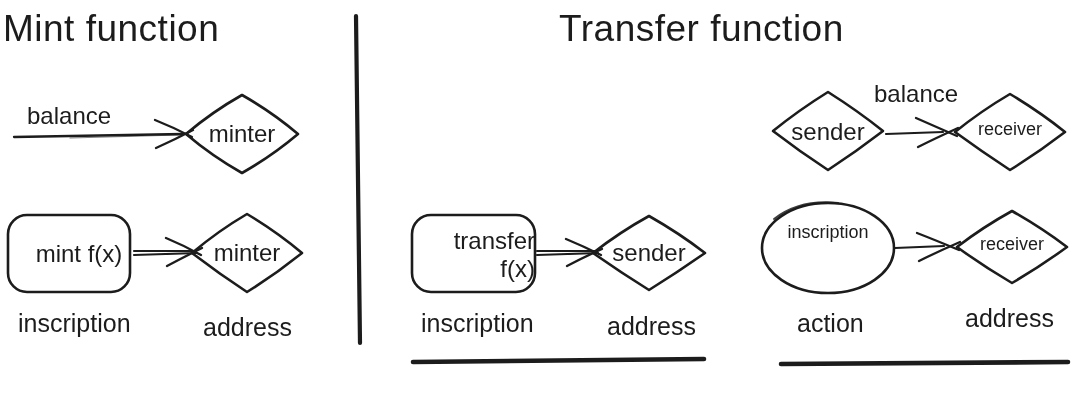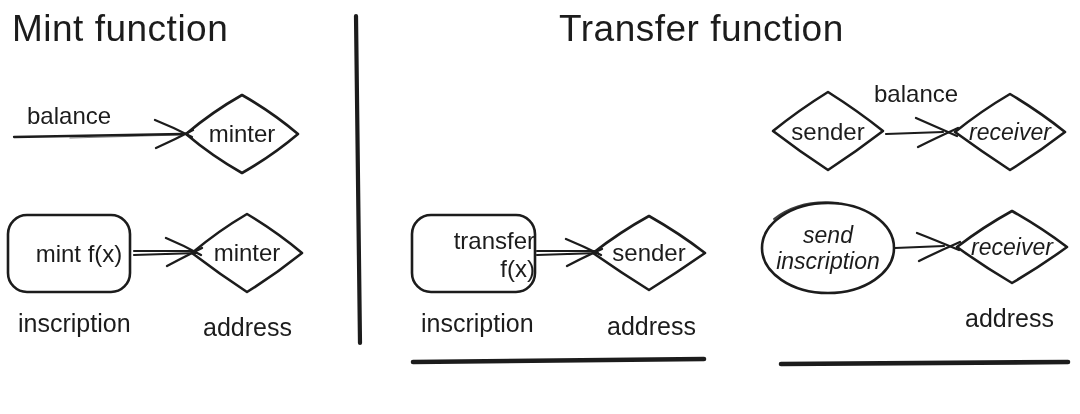--- a/index.html
+++ b/index.html
@@ -36,22 +36,21 @@
     font-size: 25px;
     font-weight: 400;
   }
   .shape-text {
     font-size: 24px;
     font-weight: 400;
     text-align: center;
     white-space: normal;
   }
   .shape-text.small {
-    font-size: 23px;
-    font-style: italic;
+    font-size: 18px;
   }
   .step {
     font-size: 25px;
     font-weight: 400;
     text-align: center;
   }
 </style>
 </head>
 <body>
 
@@ -113,21 +112,21 @@
       <path d="M895,248 L944,246" stroke-width="2.2"></path>
       <path d="M917,233 Q935,240 959,250" stroke-width="2.3"></path>
       <path d="M919,261 Q937,252 960,242" stroke-width="2.3"></path>
     </g>
 
     <path stroke-width="2.6" d="M957,247 Q983,227 1012,211 Q1042,228 1067,247 Q1041,266 1012,283 Q983,266 957,247 Z"></path>
 
     <path stroke-width="4.6" d="M781,364 L1068,362"></path>
   </svg>
 
-  <div class="t title" style="left:12px; top:8px;">Mint function</div>
+  <div class="t title" style="left:3px; top:8px;">Mint function</div>
 
   <div class="t label" style="left:27px; top:102px; font-size:24px;">balance</div>
 
   <div class="t shape-text" style="left:186px; top:120px; width:112px;">minter</div>
 
   <div class="t shape-text" style="left:8px; top:240px; width:142px;">mint f(x)</div>
 
   <div class="t shape-text" style="left:192px; top:239px; width:110px;">minter</div>
 
   <div class="t label" style="left:18px; top:309px;">inscription</div>
@@ -148,23 +147,23 @@
   <div class="t label" style="left:607px; top:312px;">address</div>
 
 
   <div class="t label" style="left:874px; top:80px; font-size:24px;">balance</div>
 
   <div class="t shape-text" style="left:773px; top:118px; width:110px;">sender</div>
 
   <div class="t shape-text small" style="left:955px; top:119px; width:110px;">receiver</div>
 
   <div class="t shape-text small" style="left:762px; top:222px; width:132px;">
-    <div>send</div>
     <div>inscription</div>
   </div>
 
   <div class="t shape-text small" style="left:957px; top:234px; width:110px;">receiver</div>
 
+  <div class="t label" style="left:797px; top:309px;">action</div>
 
   <div class="t label" style="left:965px; top:304px;">address</div>
 
 
 </div>
 
 </body></html>

